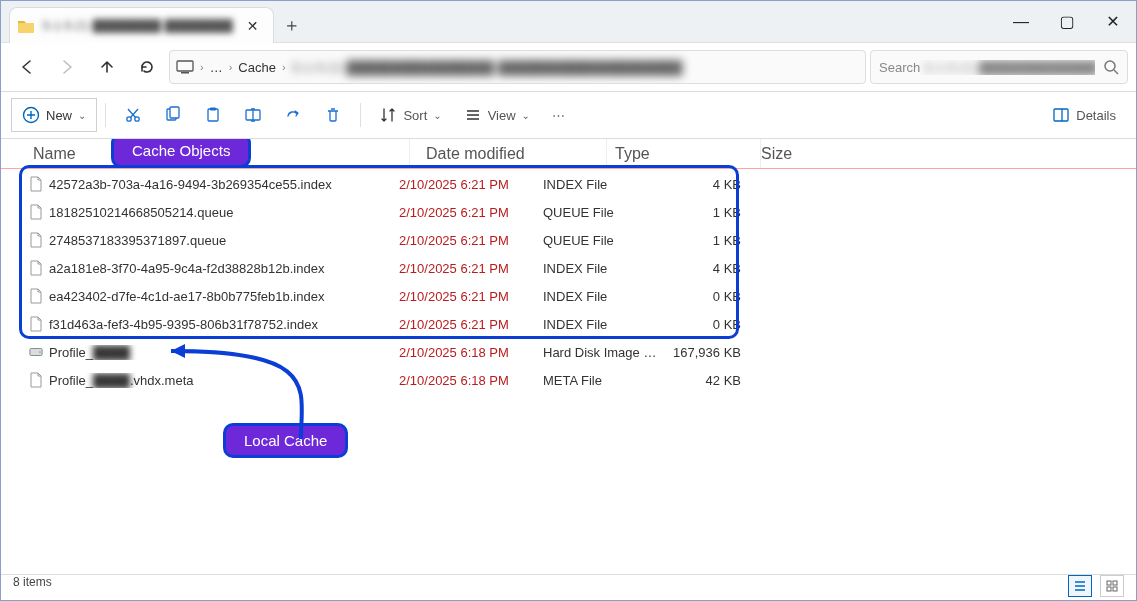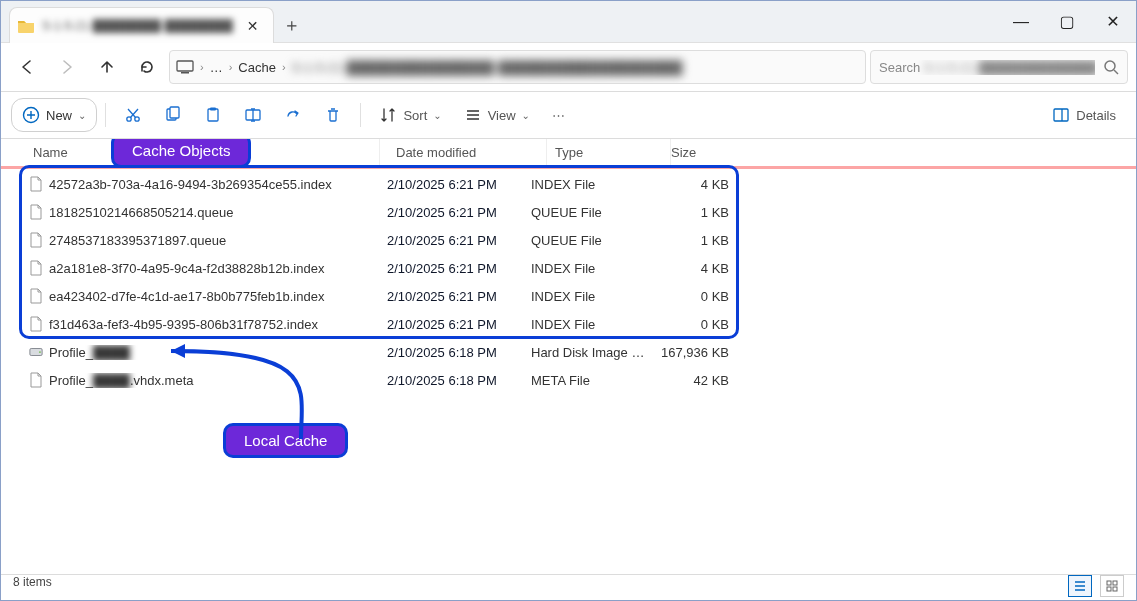--- a/index.html
+++ b/index.html
@@ -119,55 +119,56 @@
     height:48px;
     border-top:1px solid var(--border);
     border-bottom:1px solid var(--border);
     display:flex; align-items:center;
     padding:0 10px;
     gap:2px;
   }
   .toolbtn, .toolgroup {
     height:34px; display:flex; align-items:center; justify-content:center;
     padding:0 10px; color:#555; gap:6px;
-    border-radius:12px;
+    border-radius:0;
   }
   .toolsep { width:1px; height:24px; background:#e0e0e0; margin:0 6px; }
   .toolbtn.primary {
     border:1px solid #d0d0d0;
     color:#333;
   }
   .toolbtn .caret { font-size:10px; color:#666; }
   .toolbar-icon { width:18px; height:18px; }
   .toolbar-spacer { flex:1; }
   
   .content {
     position:relative;
     flex:1; overflow:hidden;
   }
   .columns {
     height:30px;
     display:flex; align-items:center;
-    border-bottom:3px solid #fca5a5;
-    font-size:13px; color:var(--muted);
+    border-bottom:1px solid #fca5a5;
+    font-size:16px; color:var(--muted);
     padding-left:32px;
+    gap:30px;
   }
   .col-name { width:346px; }
   .col-date { width:144px; border-left:1px solid #eee; padding-left:16px; height:100%; display:flex; align-items:center;}
   .col-type { width:124px; border-left:1px solid #eee; padding-left:8px; height:100%; display:flex; align-items:center;margin-left:23px;}
   .col-size { width:92px;  border-left:1px solid #eee; height:100%; display:flex; align-items:center;}
   .filelist { position:absolute; top:31px; left:0; right:0; bottom:0; }
   .row {
     height:28px; display:flex; align-items:center;
     padding-left:26px;
     font-size:13px; color:#333;
   }
   .row .icon-cell { width:18px; display:flex; align-items:center; justify-content:center; margin-right:4px;}
   .row .c-name { width:330px; white-space:nowrap; overflow:hidden; text-overflow:ellipsis; }
-  .row .c-date { width:144px; padding-left:8px; color:#0f172a; }
+  .row .c-date { width:144px; padding-left:8px; color:#b91c1c;margin-left:12px; }
   .row .c-type { width:124px; padding-left:8px; color:#333; white-space:nowrap; overflow:hidden; text-overflow:ellipsis;}
   .row .c-size { width:92px;  padding-left:8px; color:#333; text-align:right; padding-right:10px;}
   .file-icon { width:14px; height:16px; }
   .partial-blur { display:inline-block; filter:blur(3px); }
   
   .statusbar {
     height:26px;
     border-top:1px solid var(--border);
     display:flex; align-items:flex-start;
     padding:0 12px;

